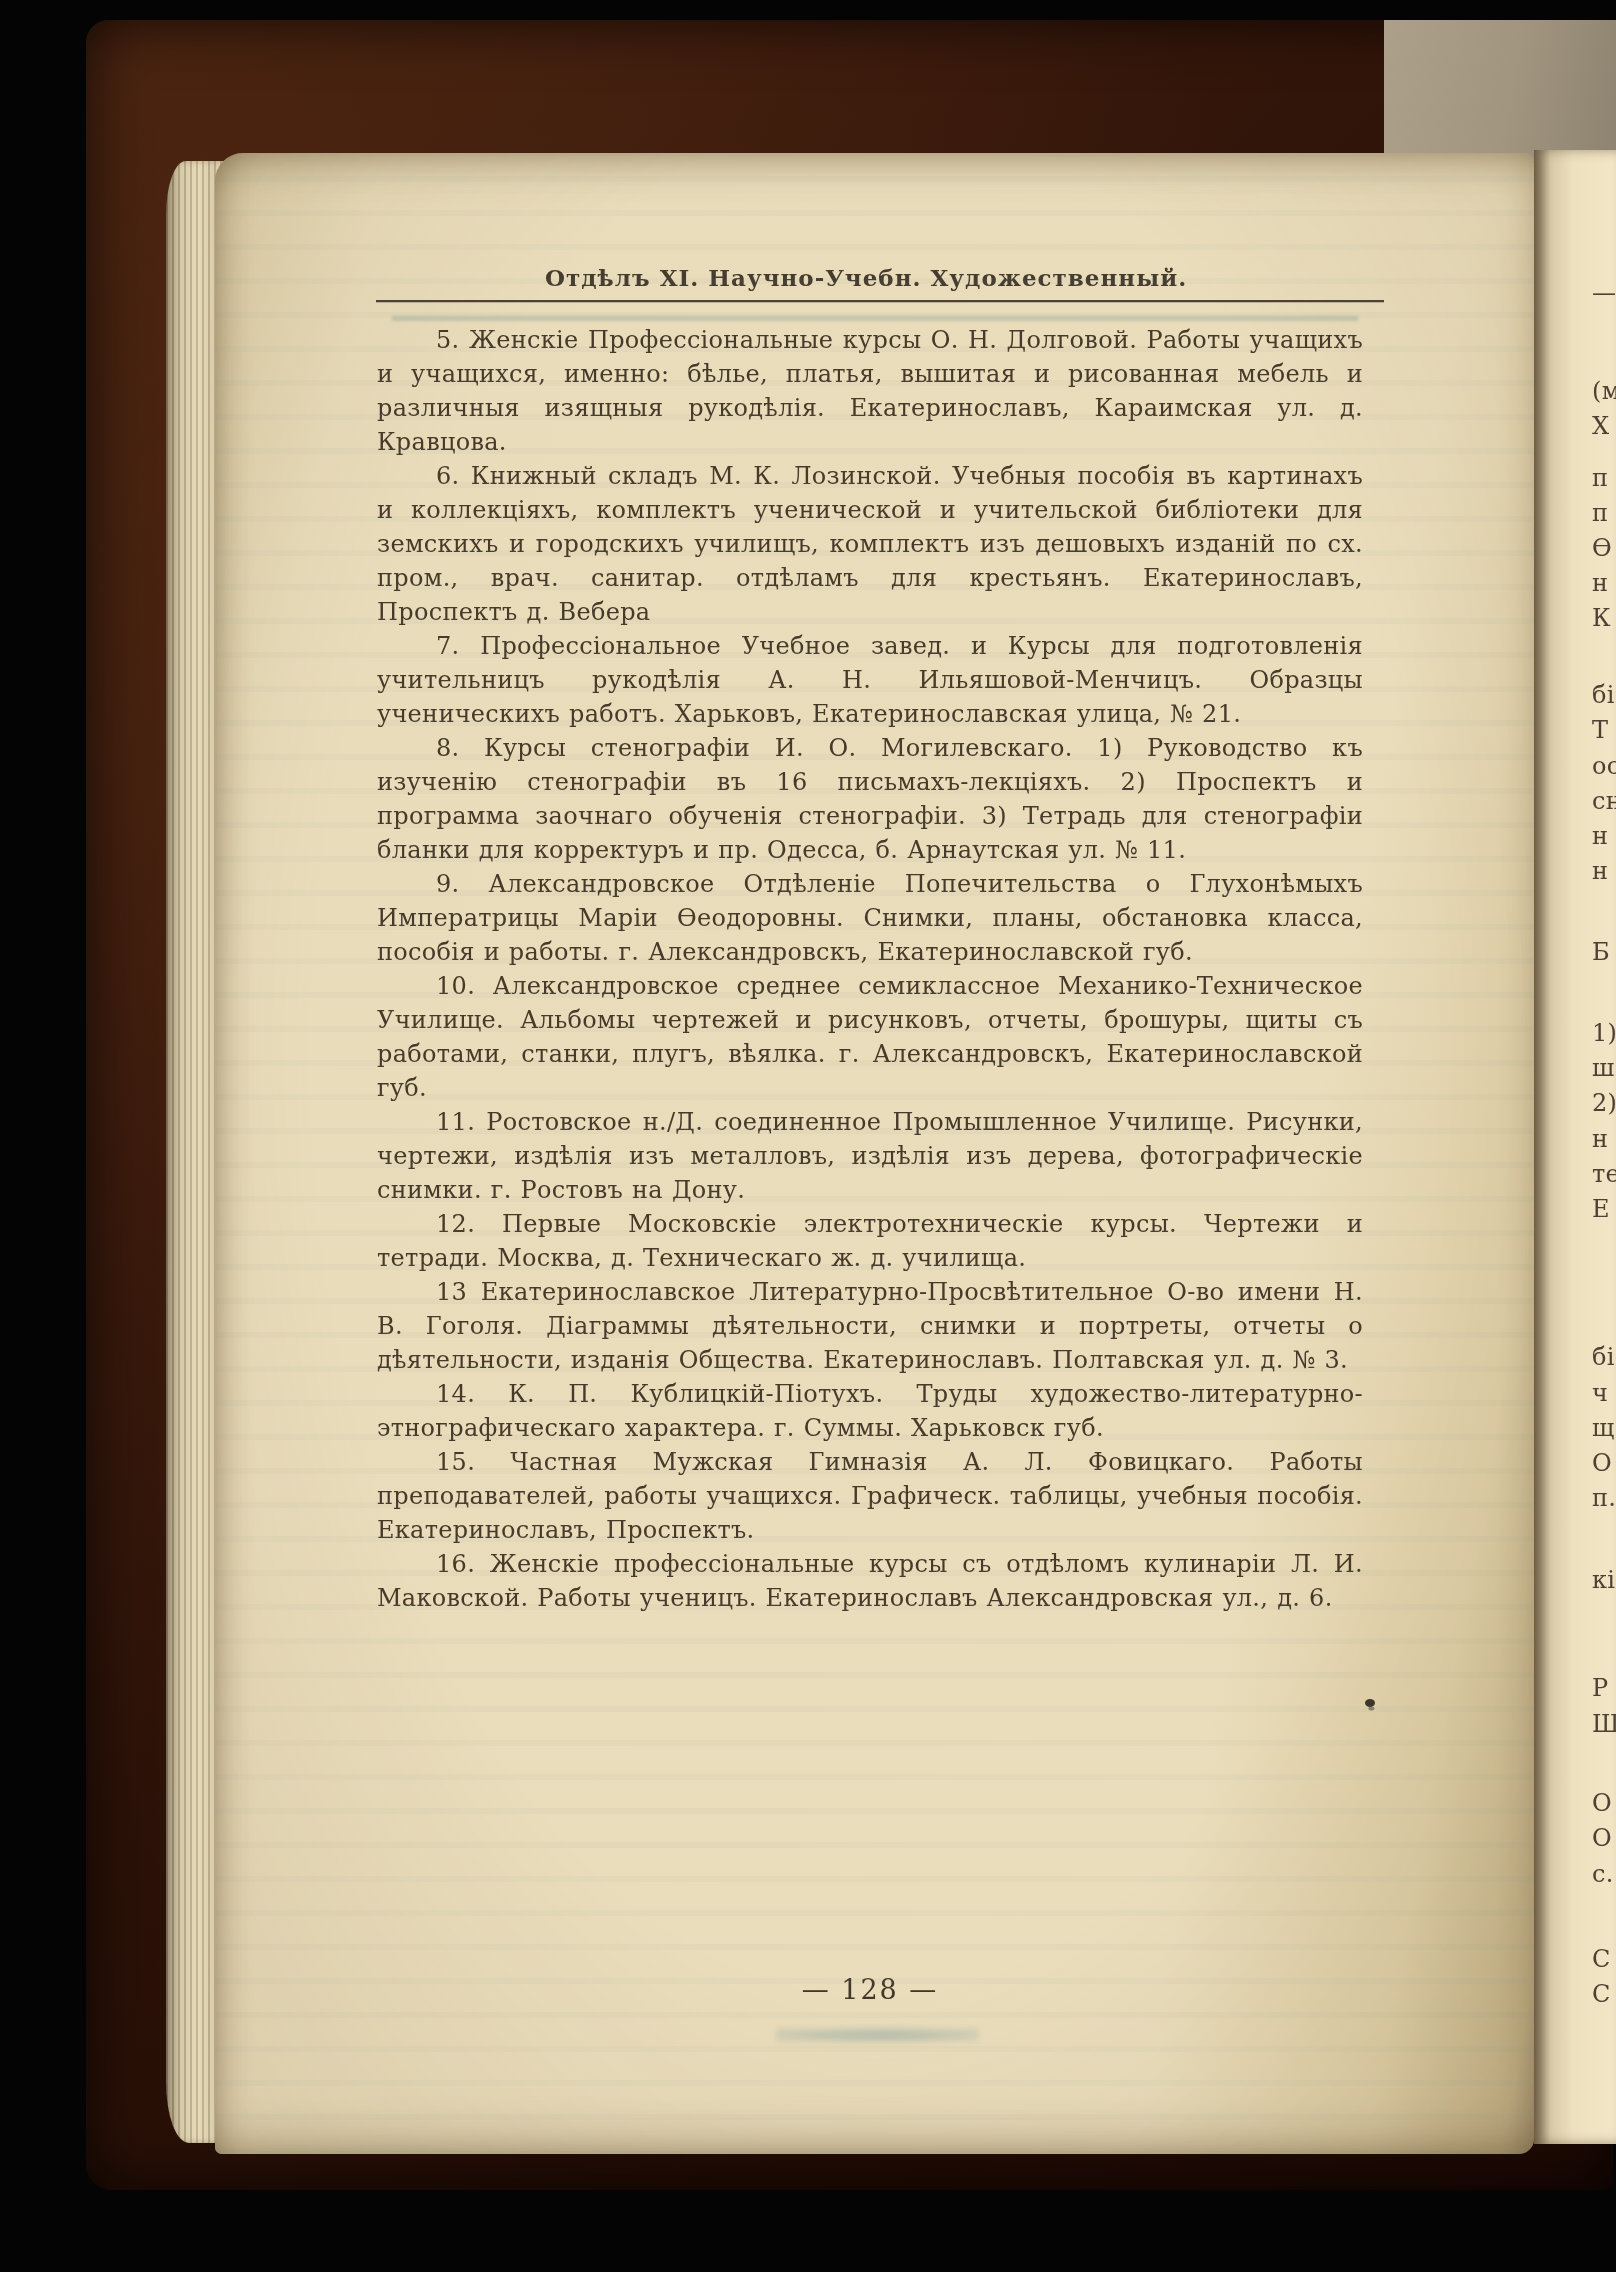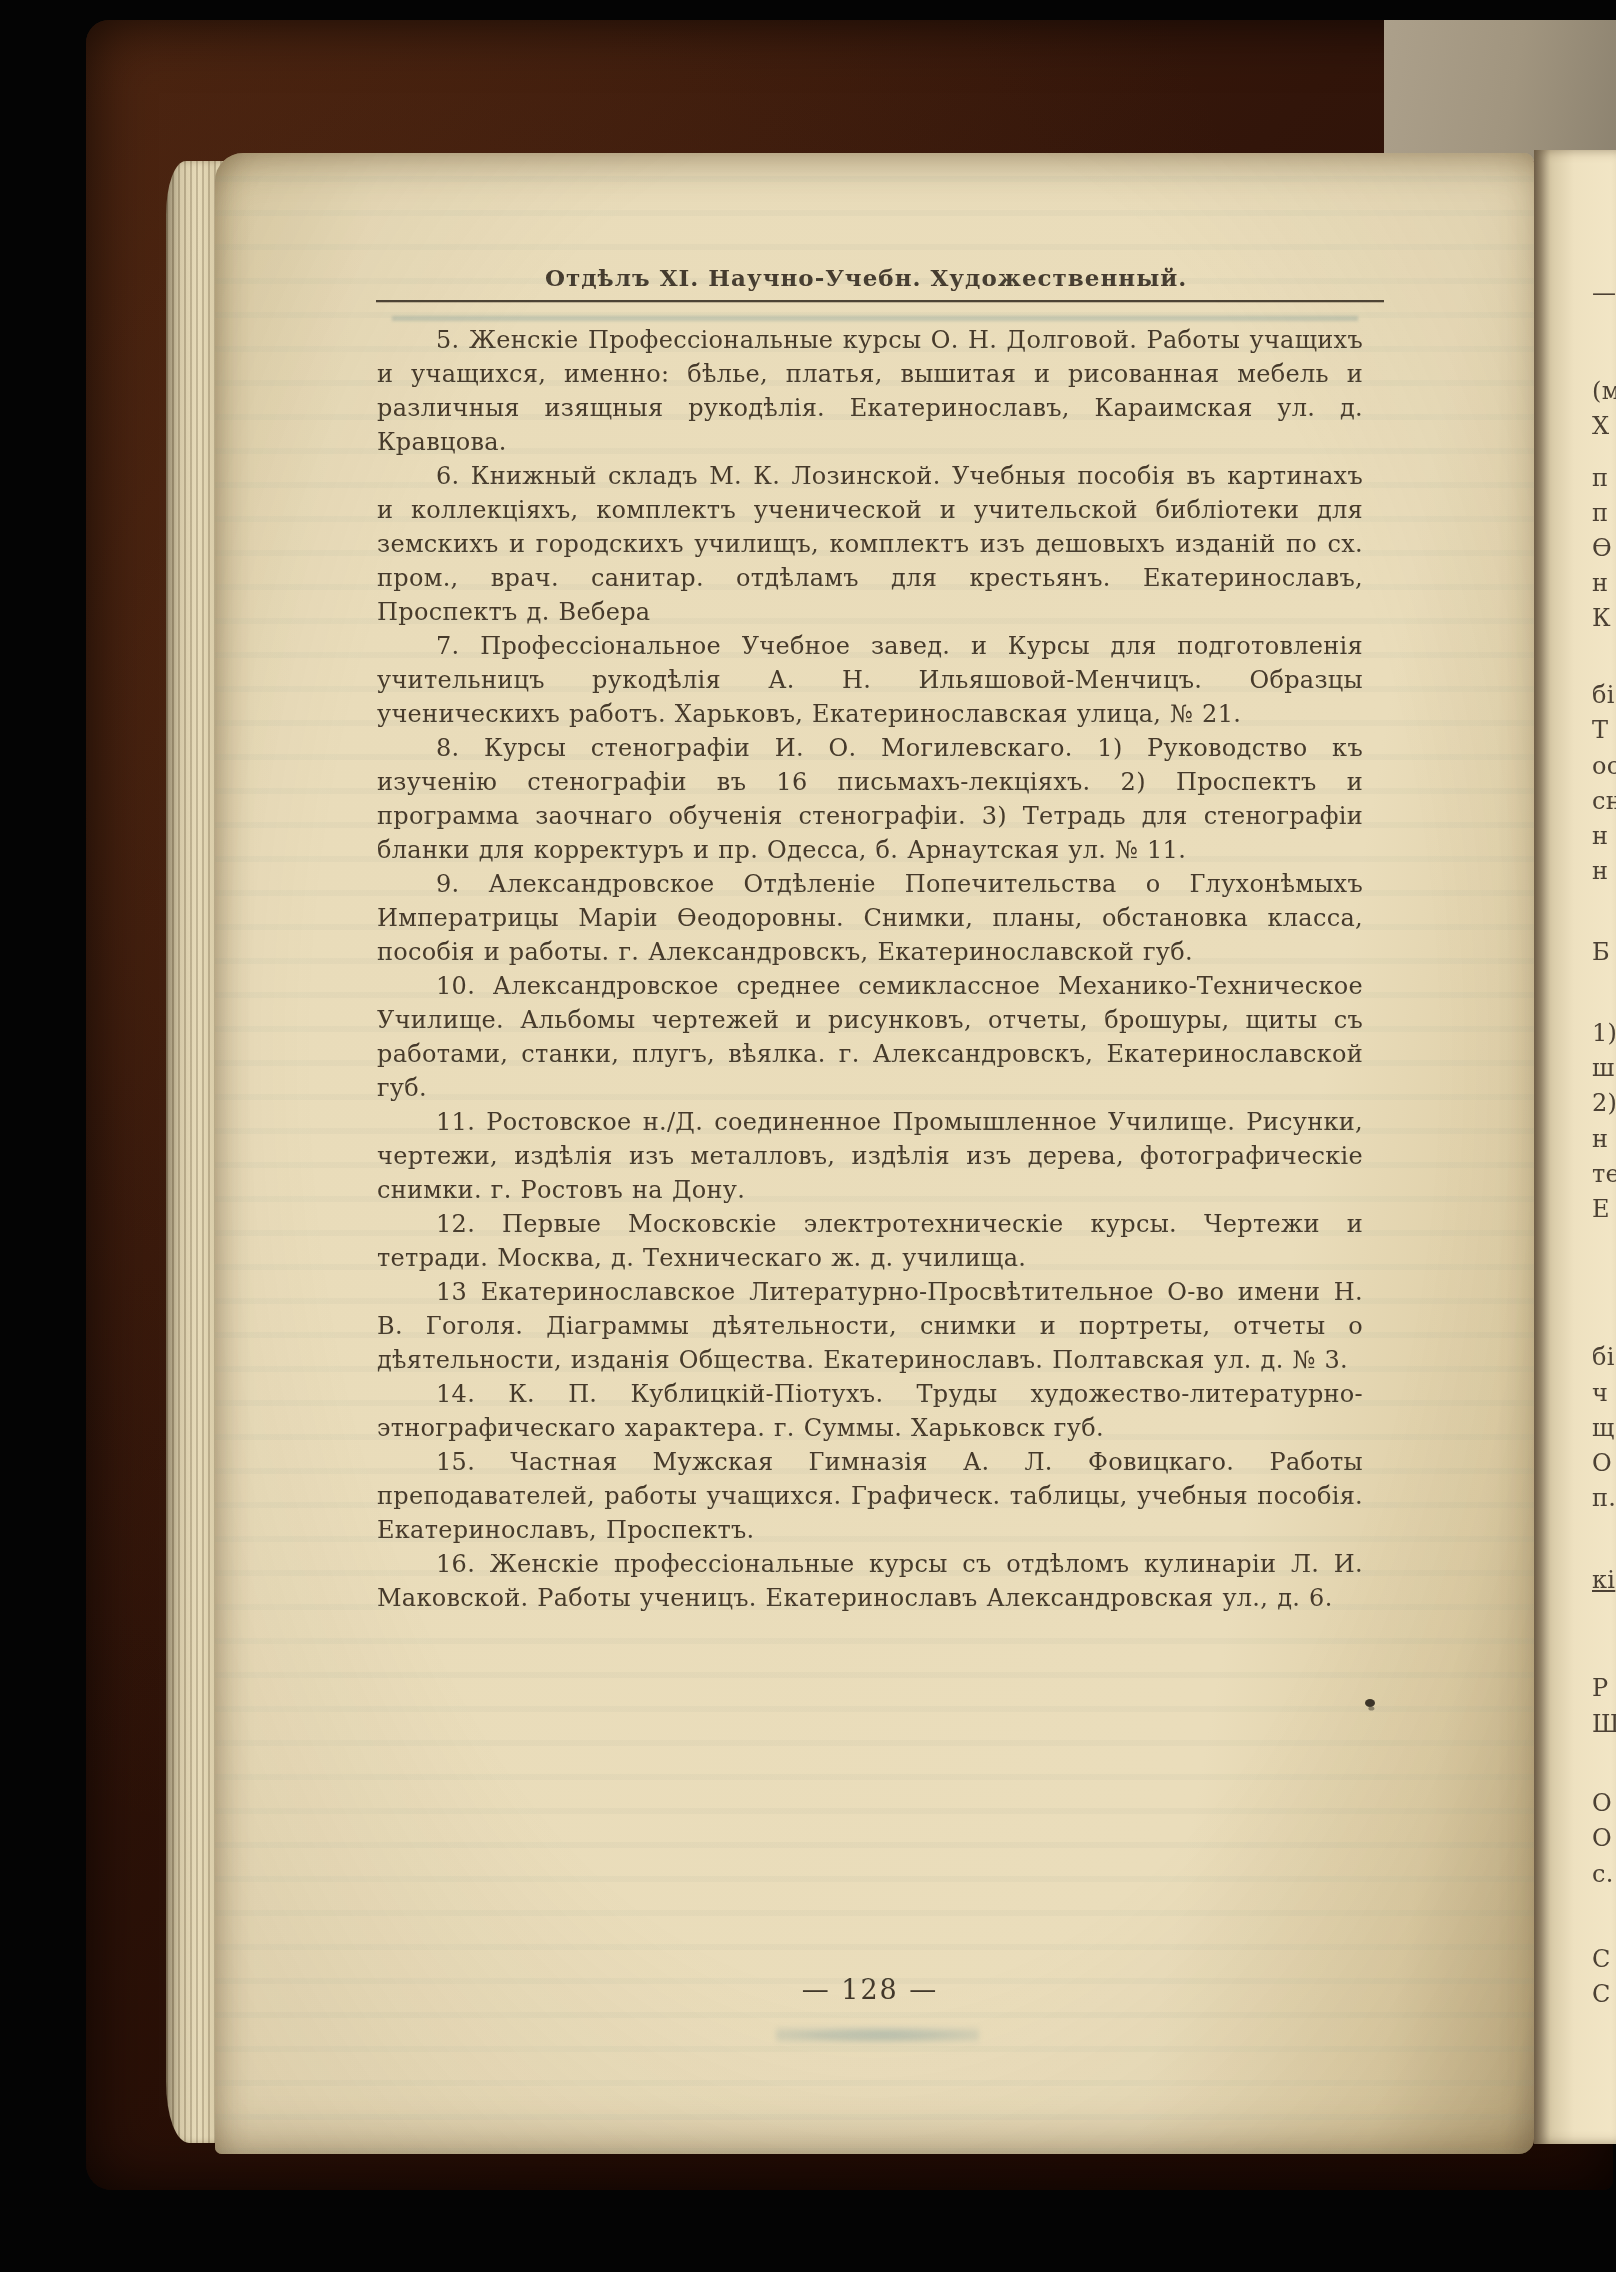--- a/index.html
+++ b/index.html
@@ -146,21 +146,21 @@
         <span class="frag" style="top: 905px;">ш</span>
         <span class="frag" style="top: 940px;">2)</span>
         <span class="frag" style="top: 976px;">н</span>
         <span class="frag" style="top: 1011px;">те</span>
         <span class="frag" style="top: 1046px;">Е</span>
         <span class="frag" style="top: 1194px;">бі</span>
         <span class="frag" style="top: 1230px;">ч</span>
         <span class="frag" style="top: 1265px;">щ</span>
         <span class="frag" style="top: 1300px;">О</span>
         <span class="frag" style="top: 1335px;">п.</span>
-        <span class="frag" style="top: 1417px; text-decoration: underline;">кі</span>
+        <span class="frag" style="top: 1417px;">кі</span>
         <span class="frag" style="top: 1525px;">Р</span>
         <span class="frag" style="top: 1561px;">Ш</span>
         <span class="frag" style="top: 1640px;">О</span>
         <span class="frag" style="top: 1675px;">О</span>
         <span class="frag" style="top: 1711px;">с.</span>
         <span class="frag" style="top: 1796px;">С</span>
         <span class="frag" style="top: 1831px;">С</span>
       </div>
   </div>
 

